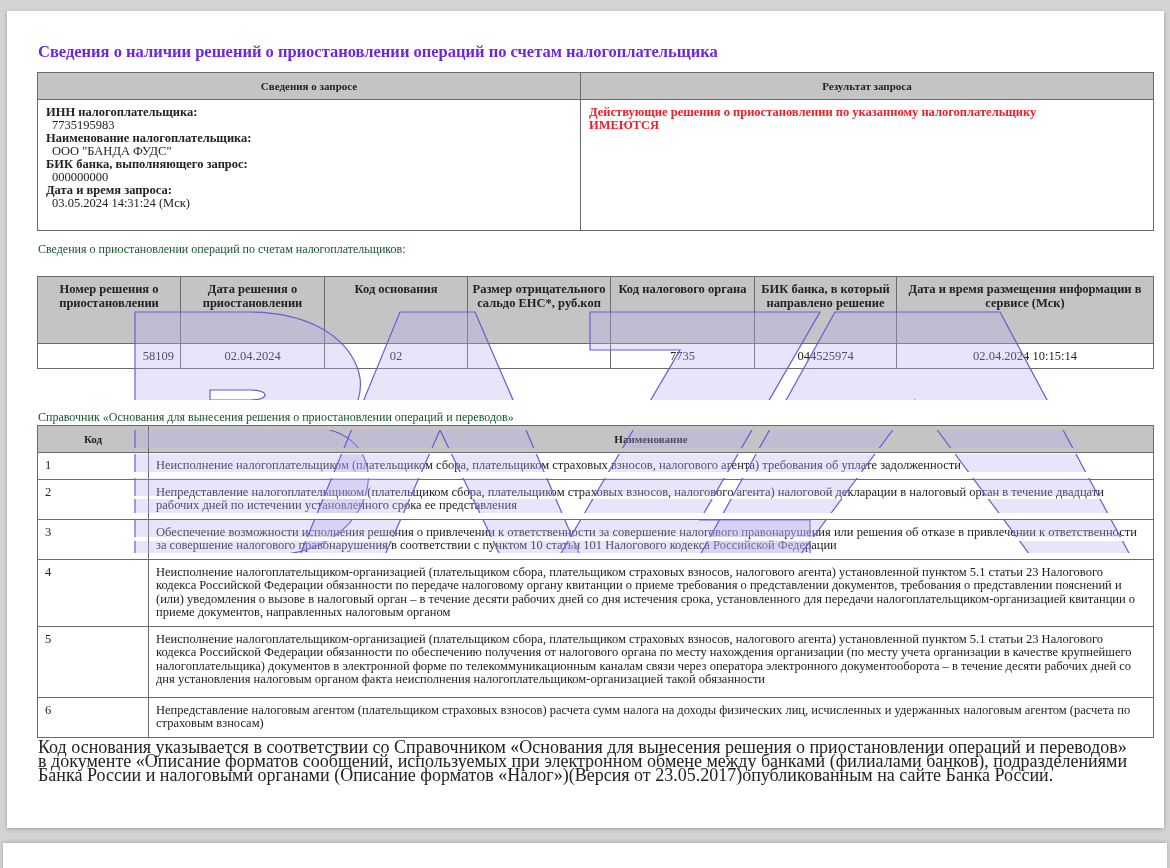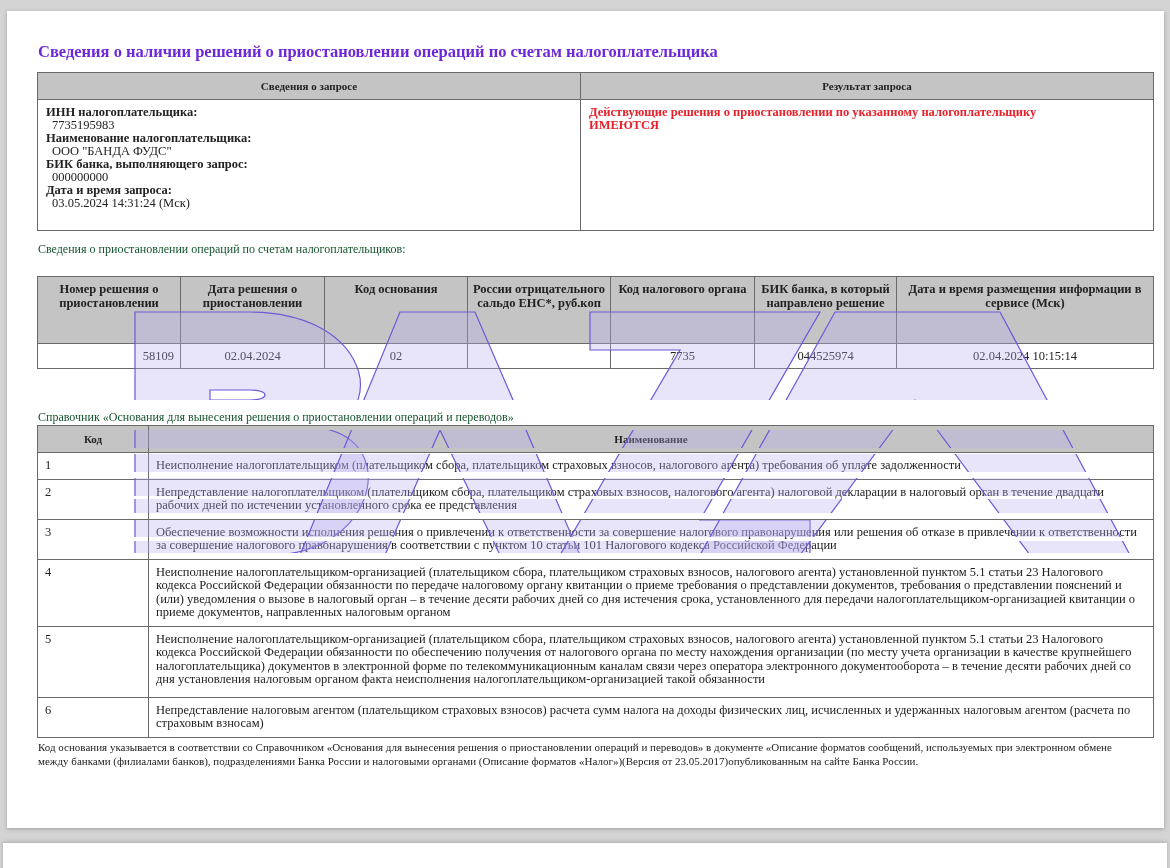--- a/index.html
+++ b/index.html
@@ -46,21 +46,21 @@
   .c-center { text-align: center; }
 
   
   .ref { left: 37px; top: 414px; width: 1117px; border-radius: 20px; }
   .ref th { height: 24px; text-align: center; }
   .ref td { font-size: 12.5px; line-height: 13.5px; vertical-align: top; padding: 6px 7px 6px 7px; }
   .ref td.code { width: 94px; }
 
   .footnote {
     position: absolute; left: 38px; top: 740px; width: 1090px;
-    font-size: 11px; line-height: 14px; color: #222;
+    font-size: 18px; line-height: 14px; color: #222;
   }
 
   .watermark { position: absolute; left: 0; top: 0; width: 1170px; height: 868px; pointer-events: none; }
 </style>
 </head>
 <body>
 
 <div class="page"></div>
 <div class="page2"></div>
 
@@ -92,21 +92,21 @@
   </table>
 
 <div class="caption" style="left:38px; top:242px;">Сведения о приостановлении операций по счетам налогоплательщиков:</div>
 
 <table class="susp" style="top:257px">
   <tbody>
       <tr>
     <th style="width:134px">Номер решения о приостановлении</th>
     <th style="width:135px">Дата решения о приостановлении</th>
     <th style="width:134px">Код основания</th>
-    <th style="width:134px">России отрицательного сальдо ЕНС*, руб.коп</th>
+    <th style="width:134px">Размер отрицательного сальдо ЕНС*, руб.коп</th>
     <th style="width:135px">Код налогового органа</th>
     <th style="width:133px">БИК банка, в который направлено решение</th>
     <th>Дата и время размещения информации в сервисе (Мск)</th>
   </tr>
   <tr>
     <td class="c-right">58109</td>
     <td class="c-center">02.04.2024</td>
     <td class="c-center">02</td>
     <td class="c-right"></td>
     <td class="c-center">7735</td>

